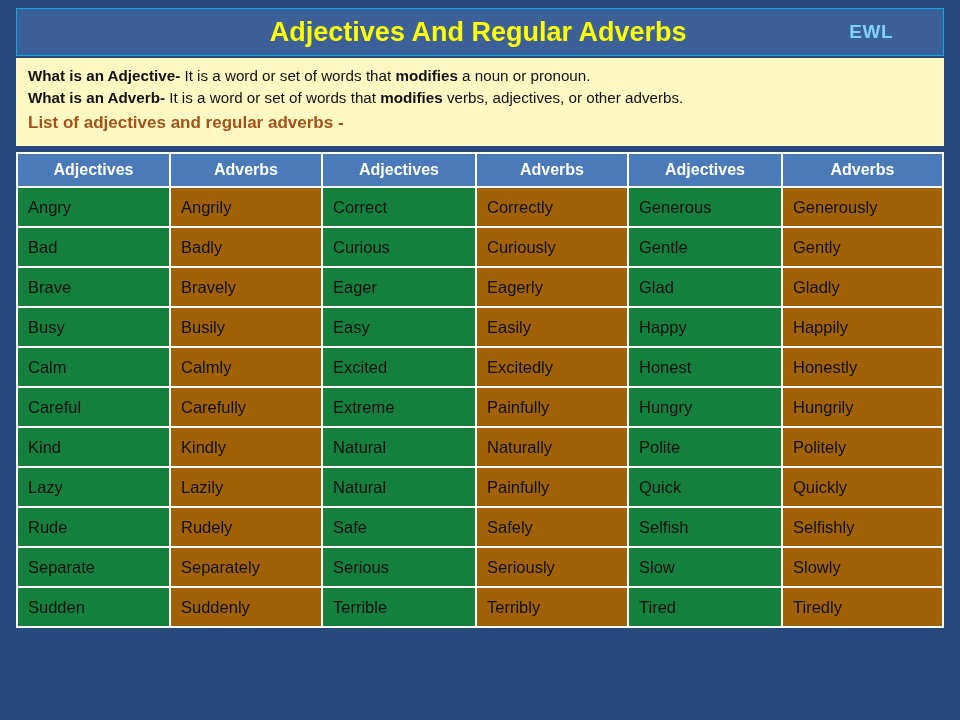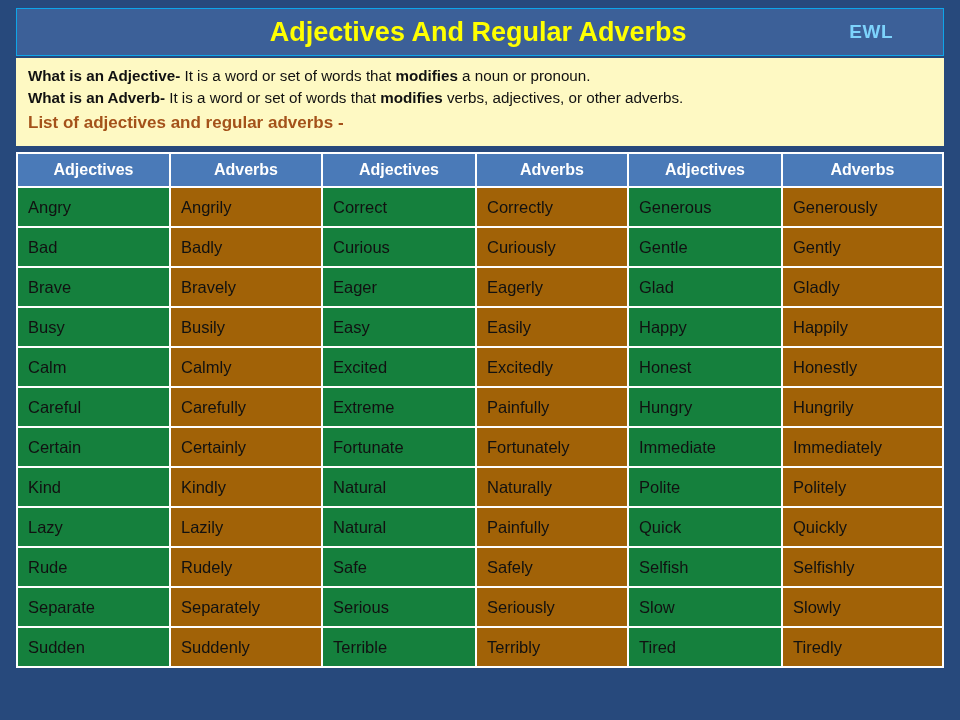--- a/index.html
+++ b/index.html
@@ -209,28 +209,20 @@
         </tr>
       <tr>
           <td class="c-adj">Careful</td>
           <td class="c-adv">Carefully</td>
           <td class="c-adj">Extreme</td>
           <td class="c-adv">Painfully</td>
           <td class="c-adj">Hungry</td>
           <td class="c-adv">Hungrily</td>
         </tr>
       <tr>
-          <td class="c-adj">Certain</td>
-          <td class="c-adv">Certainly</td>
-          <td class="c-adj">Fortunate</td>
-          <td class="c-adv">Fortunately</td>
-          <td class="c-adj">Immediate</td>
-          <td class="c-adv">Immediately</td>
-        </tr>
-      <tr>
           <td class="c-adj">Kind</td>
           <td class="c-adv">Kindly</td>
           <td class="c-adj">Natural</td>
           <td class="c-adv">Naturally</td>
           <td class="c-adj">Polite</td>
           <td class="c-adv">Politely</td>
         </tr>
       <tr>
           <td class="c-adj">Lazy</td>
           <td class="c-adv">Lazily</td>

